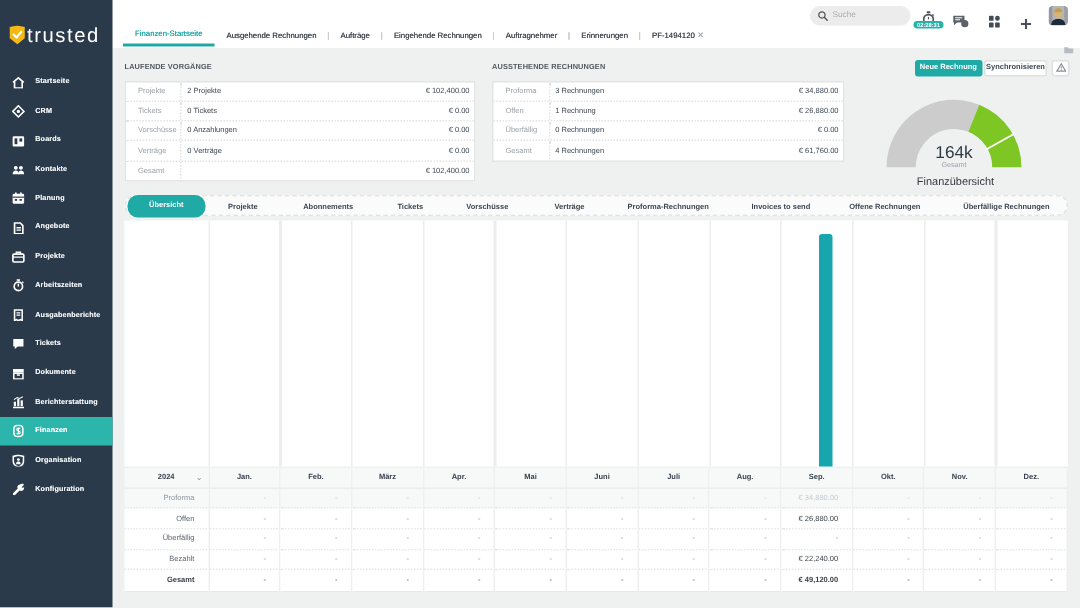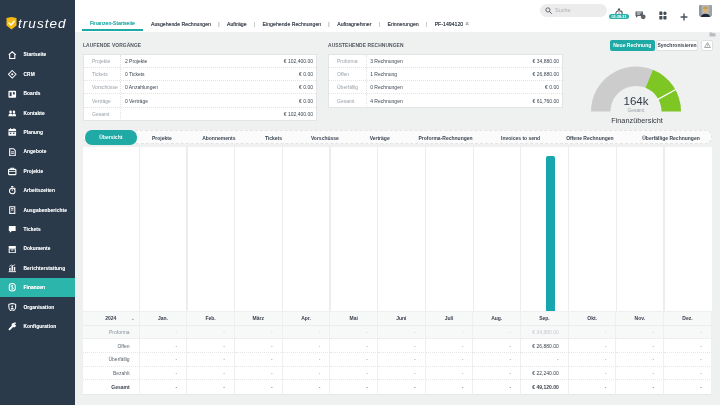--- a/index.html
+++ b/index.html
@@ -1,20 +1,20 @@
 <!DOCTYPE html>
 <html><head>
 <meta charset="utf-8">
 <style>
 * { margin:0; padding:0; box-sizing:border-box; }
 html,body { width:720px; height:405px; overflow:hidden; }
 body { font-family:"Liberation Sans", sans-serif; background:#eff1f1; position:relative; }
 #sidebar { position:absolute; left:0; top:0; width:75px; height:405px; background:#2b3a4b; z-index:5; }
 #logo { position:absolute; left:6px; top:16px; display:flex; align-items:center; }
-#logo span { color:#fff; font-size:13.5px; margin-left:1px; letter-spacing:1.05px;font-style:italic; }
+#logo span { color:#fff; font-size:13.5px; margin-left:1px; letter-spacing:1.05px; }
 .nav { position:absolute; top:45.3px; left:0; width:75px; }
 .nitem { height:19.4px; display:flex; align-items:center; padding-left:8px; color:#eef2f4; }
 .nitem svg { width:8.5px; height:8.5px; flex:0 0 8.5px; }
 .nitem span { font-size:4.8px; font-weight:bold; text-shadow:0 0 0.4px rgba(255,255,255,0.7); margin-left:7px; letter-spacing:0.1px; white-space:nowrap; }
 .nitem.active { background:#2cb5aa; color:#fff; }
 #header { position:absolute; left:75px; top:0; width:645px; height:32px; background:#fff; z-index:4; }
 .tabs { position:absolute; left:7px; bottom:1px; height:15px; display:flex; align-items:center; }
 .tab { font-size:5.2px; font-weight:normal; color:#3f4650; text-shadow:0 0 0.35px rgba(63,70,80,0.9); padding:0 8px; height:15px; display:flex; align-items:center; position:relative; white-space:nowrap; }
 .tab.active { color:#1fa9a5; text-shadow:0 0 0.35px rgba(31,169,165,0.9); border-bottom:2px solid #1fa9a5; }
 .tab .sep { position:absolute; right:-0.5px; color:#e5e5e5; font-weight:normal; }

